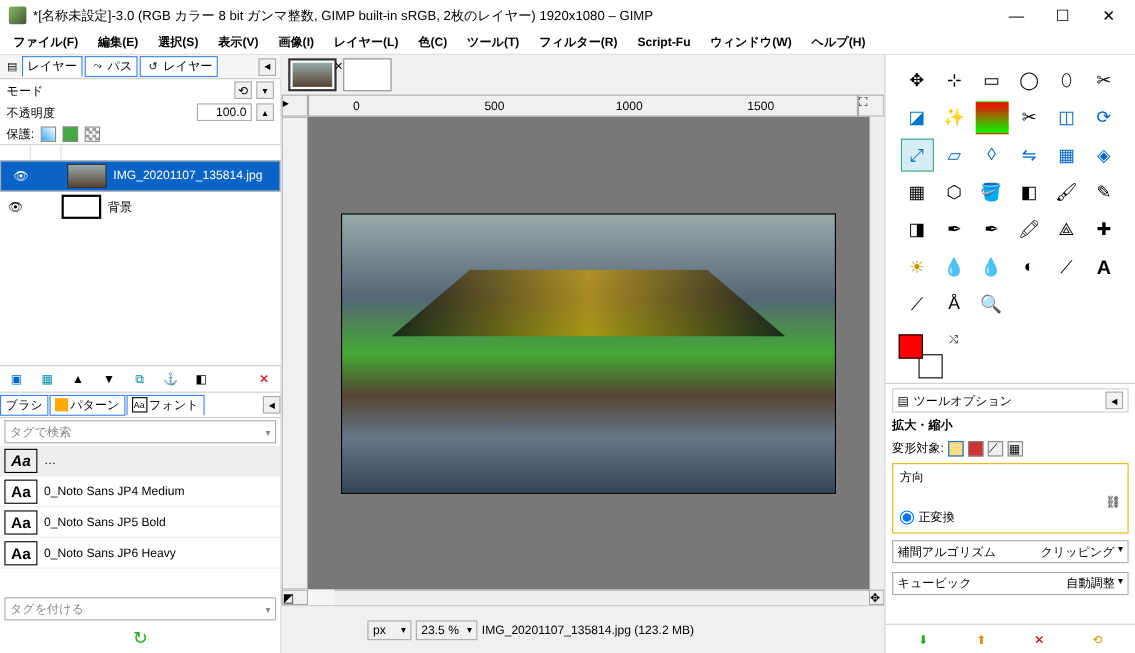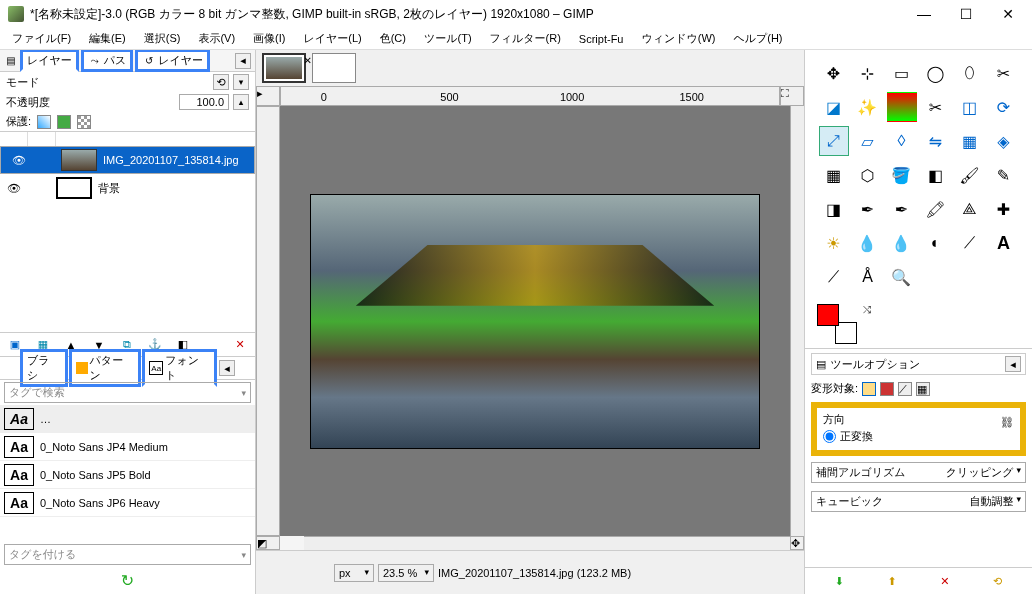--- a/index.html
+++ b/index.html
@@ -2,26 +2,26 @@
 <html><head>
 <meta charset="utf-8">
 <style>
 * { margin: 0; padding: 0; box-sizing: border-box; font-family: "Yu Gothic UI", "Meiryo", sans-serif; font-size: 11px; }
 body { width: 1032px; height: 594px; background: #fff; overflow: hidden; display: flex; flex-direction: column; }
 .titlebar { height: 28px; display: flex; align-items: center; padding: 0 8px; background: #fff; }
 .titlebar .icon { width: 16px; height: 16px; margin-right: 6px; background: linear-gradient(135deg,#8b6,#453); border-radius: 2px; }
 .titlebar .title { flex: 1; font-size: 12px; }
 .winbtns { display: flex; gap: 18px; padding-right: 4px; }
 .winbtn { width: 24px; text-align: center; font-size: 14px; cursor: pointer; }
-.menubar { height: 22px; display: flex; align-items: center; padding: 0 4px; gap: 2px; background: #fff; border-bottom: 1px solid #ddd; }
+.menubar { height: 22px; display: flex; align-items: center; padding: 0 4px; gap: 2px; background: #fff; border-bottom: 1px solid #ddd; font-weight: bold; }
 .menuitem { padding: 2px 8px; cursor: pointer; }
 .body { flex: 1; display: flex; overflow: hidden; }
 .leftcol { width: 256px; display: flex; flex-direction: column; border-right: 1px solid #ccc; }
 .tabrow { height: 22px; display: flex; align-items: center; gap: 2px; padding: 2px 4px; border-bottom: 1px solid #ccc; background: #f5f5f5; }
-.tab { padding: 1px 4px; border: 3px solid #3b82f6; background: #fff; display: flex; align-items: center; gap: 2px; }
+.tab { padding: 1px 4px; border: 1px solid #3b82f6; background: #fff; display: flex; align-items: center; gap: 2px; }
 .tab.active { background: #fff; border-bottom-color: #fff; }
 .smicon { width: 14px; height: 14px; display: inline-flex; align-items: center; justify-content: center; font-size: 10px; }
 .panel-row { display: flex; align-items: center; padding: 2px 6px; gap: 4px; }
 .panel-row label { margin-right: auto; }
 .sel { border: 1px solid #aaa; background: #fff; padding: 1px 4px; flex: 1; }
 .spin { border: 1px solid #aaa; background: #fff; padding: 1px 4px; width: 50px; text-align: right; }
 .arrowbtn { width: 16px; height: 16px; border: 1px solid #aaa; background: #f0f0f0; display: inline-flex; align-items: center; justify-content: center; }
 .lockrow { display: flex; align-items: center; padding: 2px 6px; gap: 6px; border-bottom: 1px solid #ccc; }
 .smallbtn { width: 14px; height: 14px; border: 1px solid #888; background: #eee; }
 .layerlist { flex: 0 0 200px; overflow: auto; background: #fff; }
@@ -30,21 +30,21 @@
 .lh-eye { width: 28px; } .lh-link { width: 28px; }
 .layerrow { display: flex; align-items: center; height: 28px; }
 .layerrow.sel { background: #0a64c8; color: #fff; }
 .layerrow .cell-eye { width: 28px; text-align: center; }
 .layerrow .cell-link { width: 28px; }
 .layerrow .thumb { width: 36px; height: 22px; margin-right: 6px; background: #555; border: 1px solid #333; }
 .layerrow .thumb.bg { background: #fff; border: 2px solid #000; }
 .layer-btns { height: 24px; display: flex; align-items: center; gap: 10px; padding: 0 6px; border-top: 1px solid #ccc; }
 .iconbtn { width: 18px; height: 18px; display: inline-flex; align-items: center; justify-content: center; cursor: pointer; }
 .spacer { flex: 1; }
-.font-tabs { height: 24px; display: flex; align-items: center; gap: 1px; padding: 2px 20px; border-top: 1px solid #ccc; border-bottom: 1px solid #ccc; }
+.font-tabs { height: 24px; display: flex; align-items: center; gap: 1px; padding: 2px 0; border-top: 1px solid #ccc; border-bottom: 1px solid #ccc; }
 .search { border: 1px solid #aaa; margin: 2px 4px; padding: 2px 4px; color: #888; display: flex; align-items: center; }
 .fontlist { flex: 1; overflow: hidden; }
 .fontrow { display: flex; align-items: center; height: 28px; padding: 0 4px; border-bottom: 1px solid #eee; gap: 6px; }
 .aa { width: 30px; height: 22px; border: 1px solid #000; display: flex; align-items: center; justify-content: center; font-size: 14px; font-weight: bold; }
 .tagbox { border: 1px solid #aaa; margin: 2px 4px; padding: 2px 4px; color: #888; display: flex; align-items: center; }
 .reload { text-align: center; padding: 4px; color: #2a2; font-size: 16px; }
 .centercol { flex: 1; display: flex; flex-direction: column; background: #f5f5f5; }
 .imagetabs { height: 36px; display: flex; align-items: center; gap: 6px; padding: 4px 6px; background: #f0f0f0; }
 .imgtab { width: 44px; height: 30px; border: 1px solid #888; background: #fff; display: flex; align-items: center; justify-content: center; position: relative; }
 .imgtab.active { border: 2px solid #333; }
@@ -65,22 +65,22 @@
 .rightcol { width: 228px; display: flex; flex-direction: column; border-left: 1px solid #ccc; background: #fff; }
 .toolbox { padding: 8px 10px; display: grid; grid-template-columns: repeat(6, 30px); grid-auto-rows: 30px; gap: 4px; justify-content: center; }
 .tool { width: 30px; height: 30px; display: flex; align-items: center; justify-content: center; border: 1px solid transparent; cursor: pointer; font-size: 16px; }
 .tool.active { border: 1px solid #3a7; background: #d5ecf5; }
 .colorswatch { margin: 4px 12px; position: relative; width: 40px; height: 40px; }
 .fgcolor { position: absolute; width: 22px; height: 22px; background: #f00; border: 1px solid #000; top: 0; left: 0; z-index: 2; }
 .bgcolor { position: absolute; width: 22px; height: 22px; background: #fff; border: 1px solid #000; bottom: 0; right: 0; }
 .tooloptions { flex: 1; border-top: 1px solid #ccc; padding: 4px 6px; display: flex; flex-direction: column; gap: 4px; overflow: hidden; }
 .opt-title { padding: 2px 4px; border: 1px solid #ccc; display: flex; align-items: center; gap: 4px; }
 .opt-row { display: flex; align-items: center; gap: 4px; padding: 2px 0; }
-.fieldset { border: 6px solid #eab308; padding: 4px 6px; }
-.radio { display: flex; align-items: center; gap: 4px; padding: 2px 0; }
+.fieldset { border: 1px solid #eab308; padding: 4px 6px; }
+.radio { display: flex; align-items: center; gap: 4px; padding: 2px 0; margin-top: 20px; }
 .radio input { margin: 0; }
 .dd { border: 1px solid #aaa; padding: 2px 4px; flex: 1; display: flex; }
 .dd span:first-child { flex: 1; }
 .btnrow { display: flex; justify-content: space-around; padding: 4px 8px; border-top: 1px solid #ccc; font-size: 14px; }
 .chev { font-size: 9px; }
 </style>
 </head>
 <body>
 
 <div class="titlebar">
@@ -316,20 +316,21 @@
       <div class="bgcolor"></div>
       <span style="position:absolute;right:-14px;top:0;font-size:10px">⤭</span>
     </div>
     <div class="tooloptions">
       <div class="opt-title">
         <span>▤</span>
         <span>ツールオプション</span>
         <span class="spacer"></span>
           <span class="arrowbtn">◂</span>
       </div>
+      <div style="font-weight:bold">拡大・縮小</div>
       <div class="opt-row">
         <span>変形対象:</span>
         <span class="smallbtn" style="background:#fd8;border-color:#06c"></span>
         <span class="smallbtn" style="background:#c33"></span>
         <span class="smallbtn" style="background:#eee">⟋</span>
         <span class="smallbtn" style="background:#eee">▦</span>
       </div>
       <div class="fieldset">
         <div>方向</div>
         <label class="radio">

